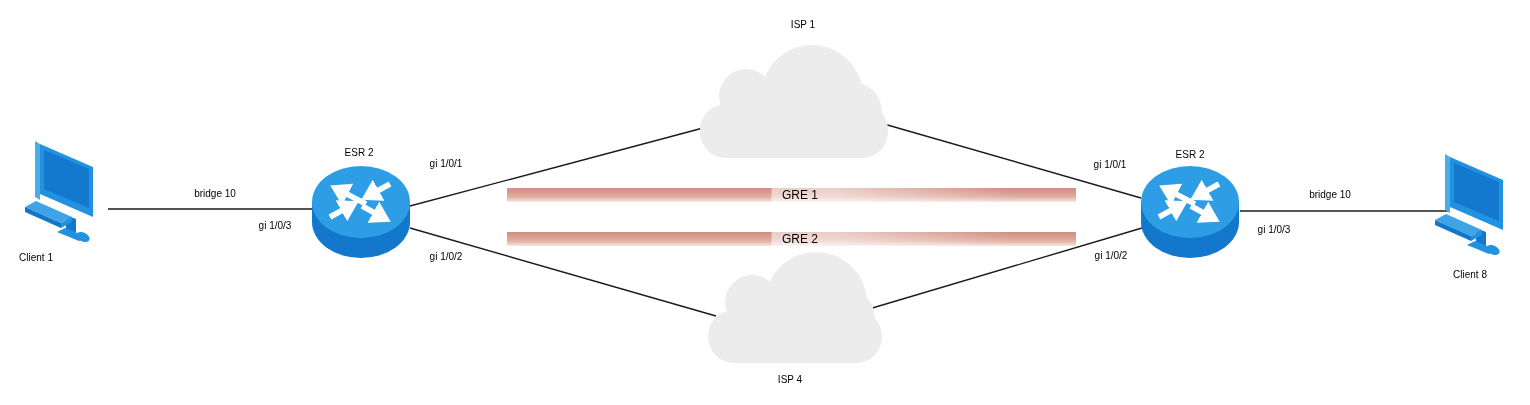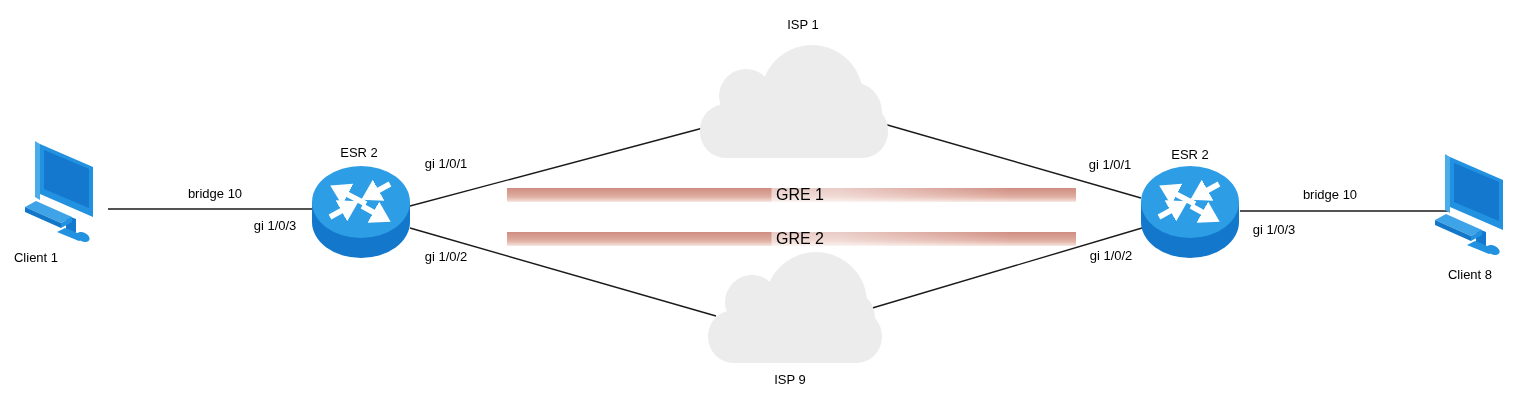--- a/index.html
+++ b/index.html
@@ -8,33 +8,33 @@
     width:1530px;height:405px;
     background:#ffffff;
     font-family:"Liberation Sans", sans-serif;
     overflow:hidden;
   }
   .layer-svg{position:absolute;left:0;top:0;z-index:2;pointer-events:none;}
   .lbl{
     position:absolute;z-index:3;
     transform:translateX(-50%);
     white-space:nowrap;
-    font-size:13px;color:#000;line-height:14px;
+    font-size:10px;color:#000;line-height:14px;
   }
   .tunnel{
     position:absolute;z-index:1;
     width:624px;height:14px;
     display:flex;align-items:center;justify-content:center;
     background:
       linear-gradient(90deg,  #ffffff 0 19px, rgba(255,255,255,0) 19px),
       linear-gradient(270deg, #ffffff 0 36px, rgba(255,255,255,0) 36px),
       linear-gradient(90deg,  rgba(255,255,255,0) 283px, rgba(255,255,255,.55) 284px 352px, rgba(255,255,255,0) 524px),
       linear-gradient(180deg, #d08e82 0%, #d9a195 40%, #e2b2a6 65%, #efd3cb 88%, #f8e9e5 100%);
   }
-  .tunnel span{font-size:16px;color:#000;line-height:14px;}
+  .tunnel span{font-size:12px;color:#000;line-height:14px;}
   #tunnel-gre1{left:488px;top:188px;}
   #tunnel-gre2{left:488px;top:232px;align-items:flex-end;}
 </style>
 </head>
 <body>
 
 <div class="canvas">
 
   <div class="tunnel" id="tunnel-gre1">
     <span>GRE 1</span>
@@ -99,21 +99,21 @@
     <use href="#router-icon" transform="translate(361,202)"></use>
     <use href="#router-icon" transform="translate(1190,202)"></use>
 
     <use href="#pc-icon" transform="translate(24,138)"></use>
     <use href="#pc-icon" transform="translate(1434,151)"></use>
   </svg>
 
   <div class="lbl" style="left:36px;top:251px">Client 1</div>
   <div class="lbl" style="left:359px;top:146px">ESR 2</div>
   <div class="lbl" style="left:803px;top:18px">ISP 1</div>
-  <div class="lbl" style="left:790px;top:373px">ISP 9</div>
+  <div class="lbl" style="left:790px;top:373px">ISP 4</div>
   <div class="lbl" style="left:1190px;top:148px">ESR 2</div>
   <div class="lbl" style="left:1470px;top:268px">Client 8</div>
 
   <div class="lbl" style="left:215px;top:187px">bridge 10</div>
   <div class="lbl" style="left:275px;top:219px">gi 1/0/3</div>
   <div class="lbl" style="left:446px;top:157px">gi 1/0/1</div>
   <div class="lbl" style="left:446px;top:250px">gi 1/0/2</div>
   <div class="lbl" style="left:1110px;top:158px">gi 1/0/1</div>
   <div class="lbl" style="left:1111px;top:249px">gi 1/0/2</div>
   <div class="lbl" style="left:1274px;top:223px">gi 1/0/3</div>

